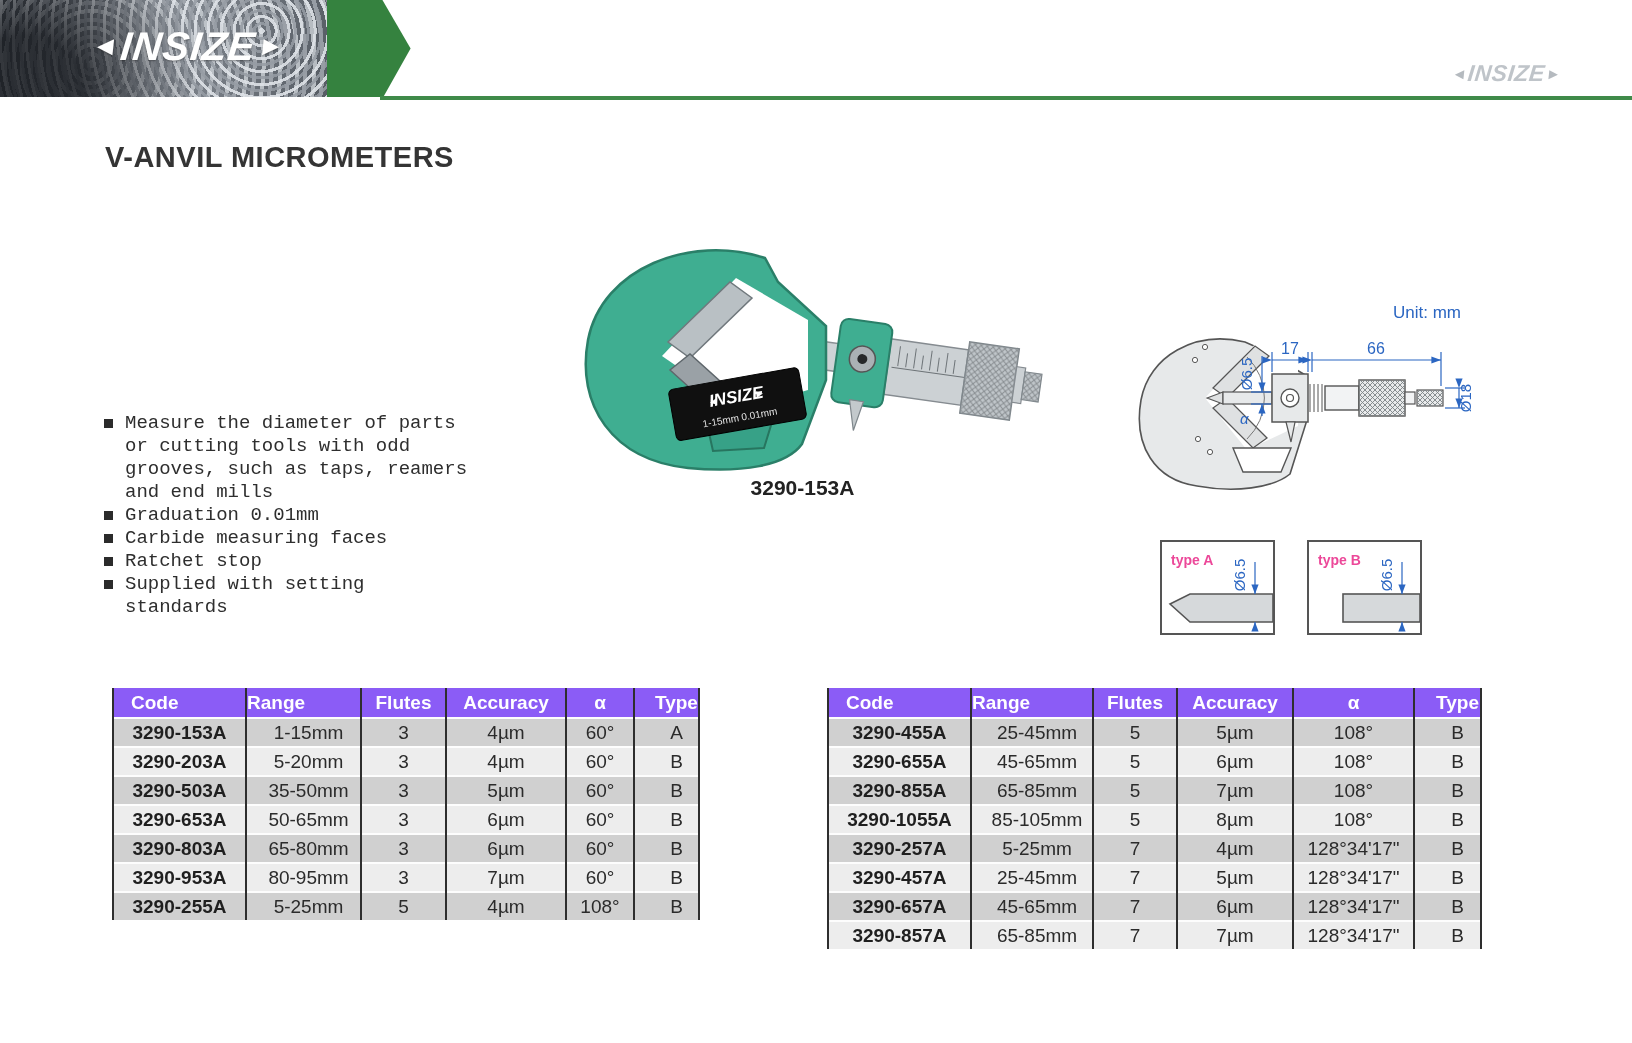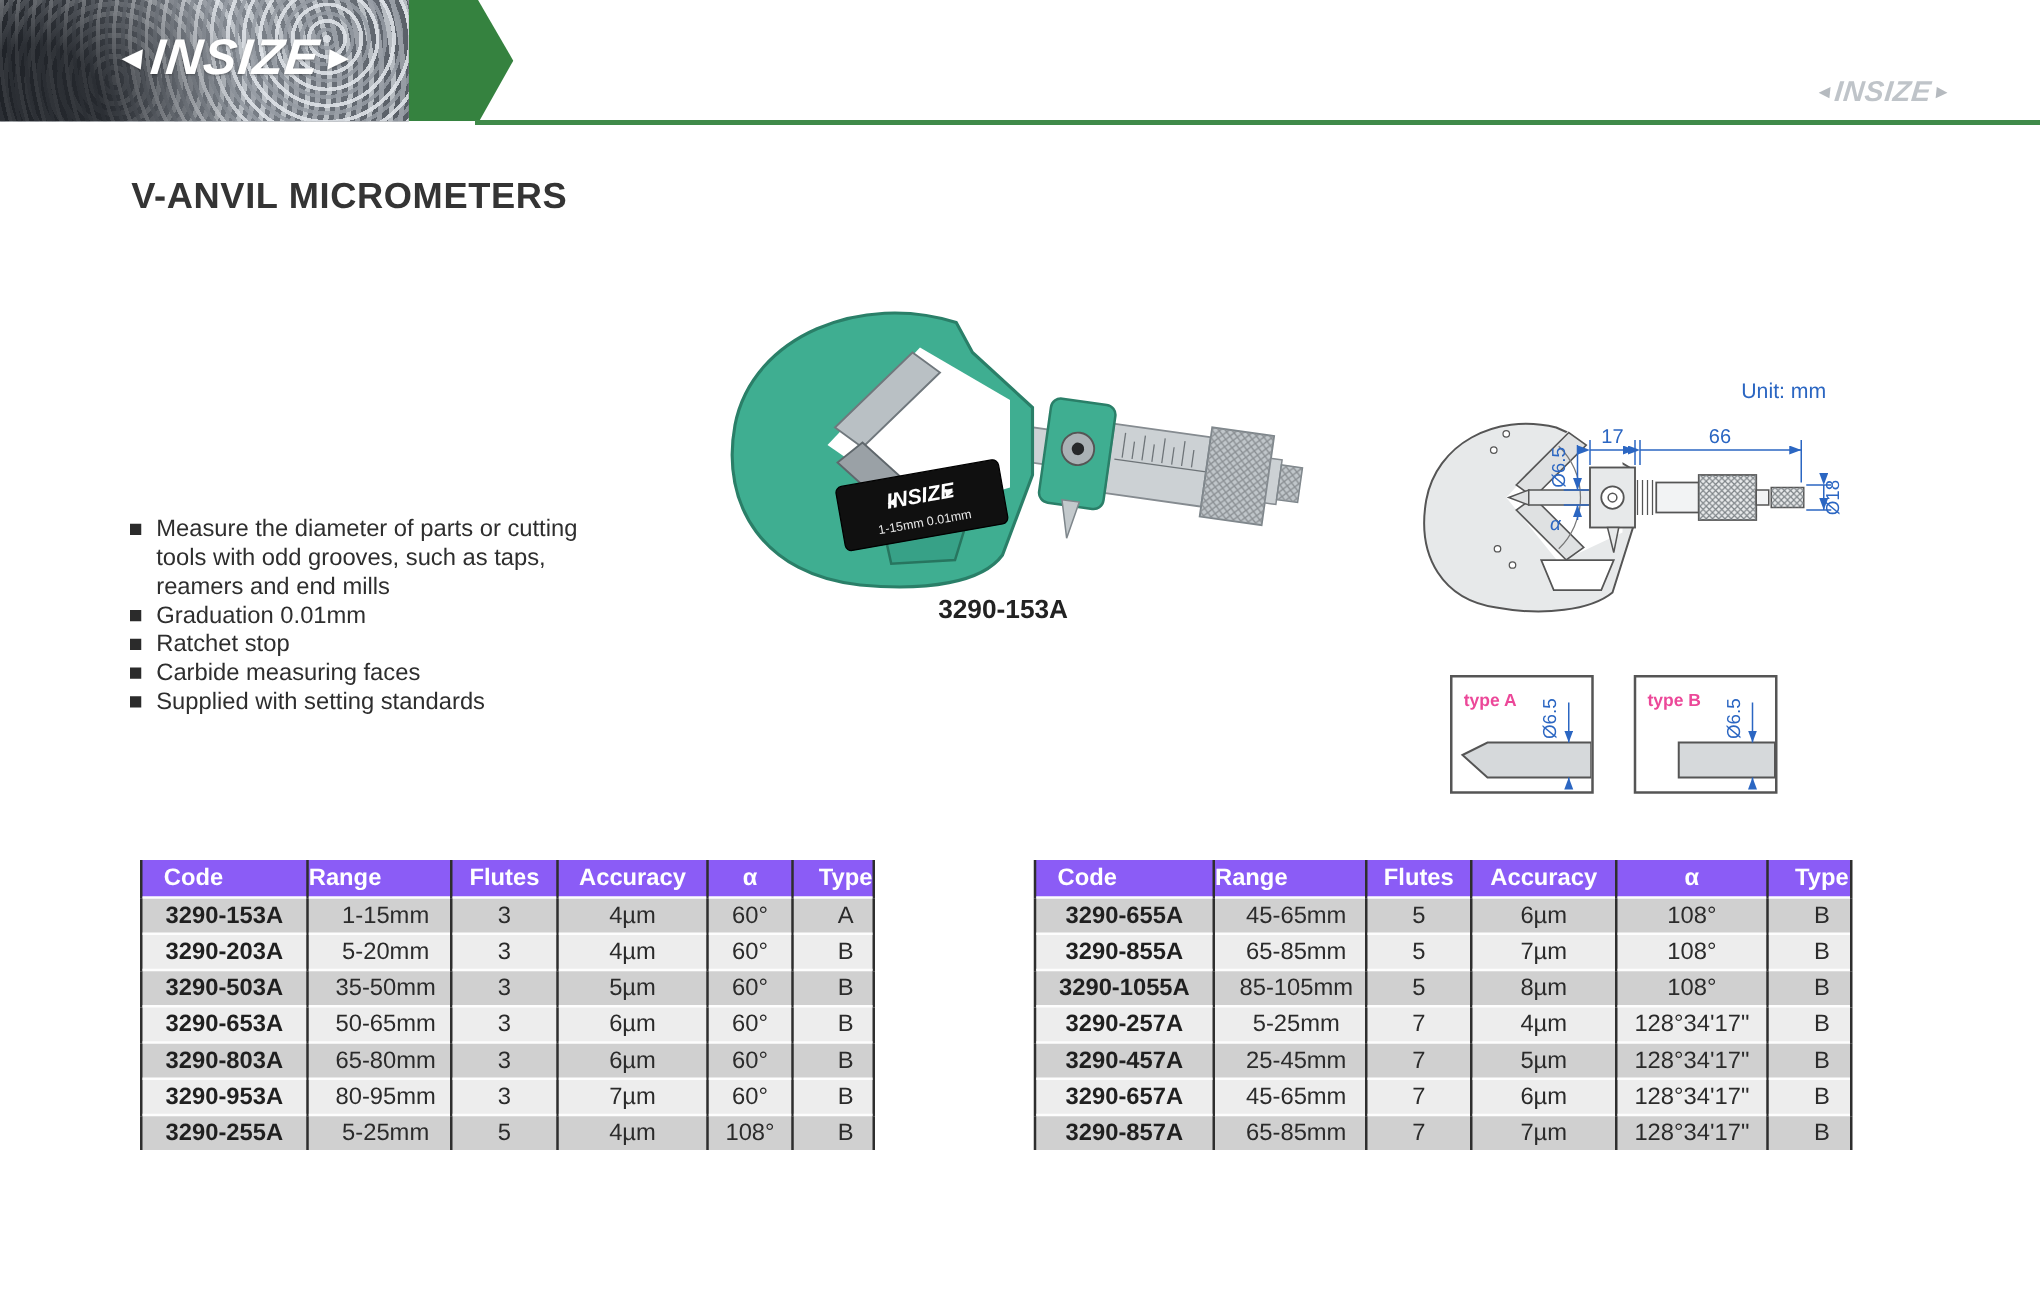--- a/index.html
+++ b/index.html
@@ -31,21 +31,21 @@
   .green-line{position:absolute;left:380px;top:96px;width:1252px;height:4px;background:#3f8a49;}
   .watermark{
     position:absolute;left:1452px;top:60px;display:flex;align-items:center;
     color:#bfc4c9;font-weight:bold;font-style:italic;transform:skewX(-6deg);
   }
   .watermark .arrow{font-size:15px;font-style:normal;color:#b5babf;}
   .watermark .word{font-size:23px;letter-spacing:.5px;margin:0 1px;}
   
   .page-title{position:absolute;left:105px;top:141px;font-size:29px;font-weight:bold;color:#343434;letter-spacing:.5px;}
   .features{position:absolute;left:104px;top:412px;width:372px;}
-  .feature{display:flex;font-size:19px;line-height:23px;color:#2e2e2e;}
+  .feature{display:flex;font-size:19px;line-height:23px;color:#2e2e2e;font-family:Liberation Mono, monospace;}
   .feature .bullet{flex:0 0 9px;width:9px;height:9px;background:#2b2b2b;margin:7px 12px 0 0;}
   .feature .ftext{flex:1;}
   
   .product-photo{position:absolute;left:540px;top:230px;}
   .caption{position:absolute;left:695px;top:476px;width:215px;text-align:center;font-size:21px;font-weight:bold;color:#222;}
   
   .tech-diagram{position:absolute;left:1095px;top:300px;}
   .unit-label{position:absolute;left:1393px;top:303px;font-size:17px;color:#2b66c2;}
   .type-box{position:absolute;width:115px;height:95px;border:2px solid #555;background:#fff;box-sizing:border-box;}
   .type-box .tlabel{position:absolute;left:9px;top:10px;font-size:14px;font-weight:bold;color:#ec4899;}
@@ -94,25 +94,25 @@
     <div class="feature">
       <span class="bullet"></span>
       <span class="ftext">Measure the diameter of parts or cutting tools with odd grooves, such as taps, reamers and end mills</span>
     </div>
     <div class="feature">
       <span class="bullet"></span>
       <span class="ftext">Graduation 0.01mm</span>
     </div>
     <div class="feature">
       <span class="bullet"></span>
-      <span class="ftext">Ratchet stop</span>
+      <span class="ftext">Carbide measuring faces</span>
     </div>
     <div class="feature">
       <span class="bullet"></span>
-      <span class="ftext">Carbide measuring faces</span>
+      <span class="ftext">Ratchet stop</span>
     </div>
     <div class="feature">
       <span class="bullet"></span>
       <span class="ftext">Supplied with setting standards</span>
     </div>
   </div>
 
 <svg class="product-photo" width="505" height="242" viewBox="0 0 505 242">
   <defs>
     <pattern id="knP" width="6" height="6" patternUnits="userSpaceOnUse">
@@ -343,20 +343,28 @@
         <th>Code</th>
         <th>Range</th>
         <th>Flutes</th>
         <th>Accuracy</th>
         <th>α</th>
         <th>Type</th>
       </tr>
     </thead>
     <tbody>
       <tr>
+        <td>3290-455A</td>
+        <td>25-45mm</td>
+        <td>5</td>
+        <td>5µm</td>
+        <td>108°</td>
+        <td>B</td>
+      </tr>
+      <tr>
         <td>3290-655A</td>
         <td>45-65mm</td>
         <td>5</td>
         <td>6µm</td>
         <td>108°</td>
         <td>B</td>
       </tr>
       <tr>
         <td>3290-855A</td>
         <td>65-85mm</td>

